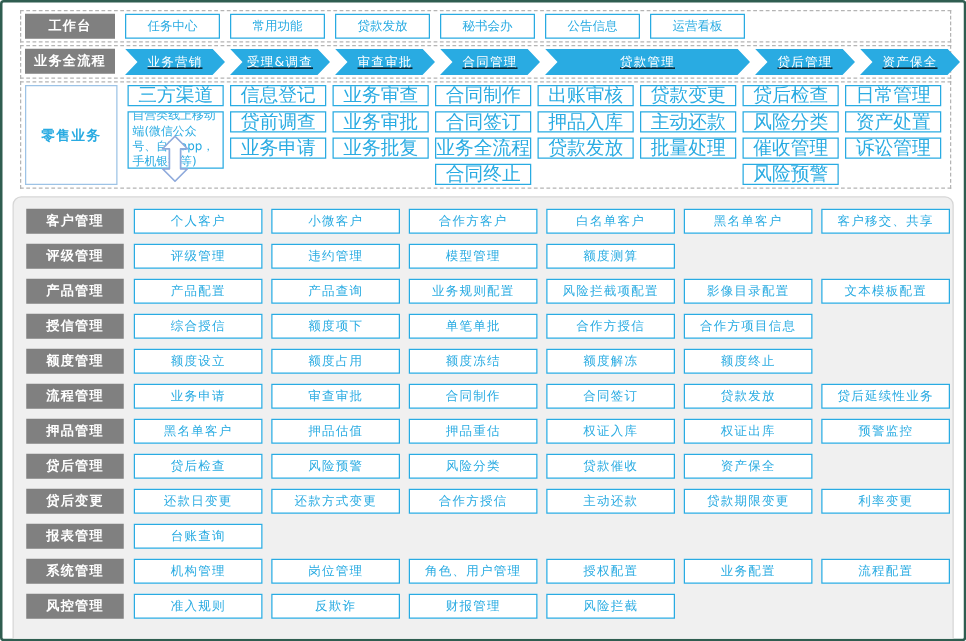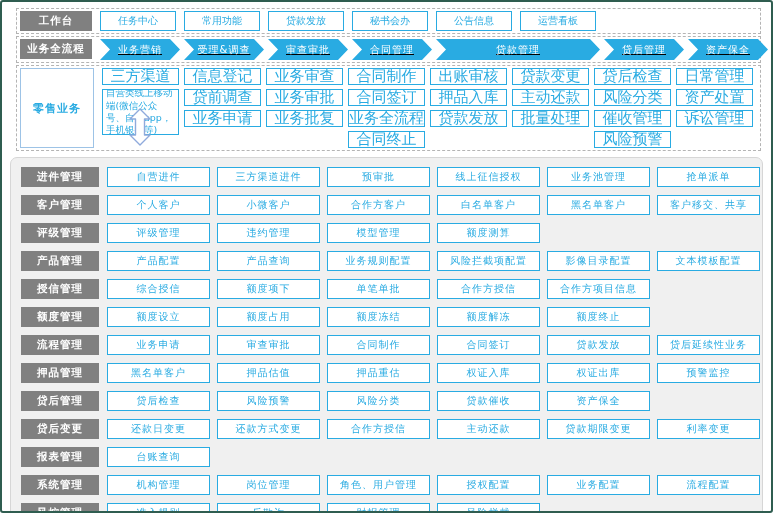--- a/index.html
+++ b/index.html
@@ -143,31 +143,20 @@
         </div>
       </div>
   </div>
 
   <svg class="double-arrow" width="22" height="38" viewBox="0 0 22 38">
     <path d="M11 1 L21 11 L15.5 11 L15.5 27 L21 27 L11 37 L1 27 L6.5 27 L6.5 11 L1 11 Z" fill="#ffffff" stroke="#8FAADC" stroke-width="1.4" stroke-linejoin="round"></path>
   </svg>
 
   <div class="panel">
       <div class="prow">
-        <div class="plabel">进件管理</div>
-        <div class="pitems">
-          <div class="pbox">自营进件</div>
-          <div class="pbox">三方渠道进件</div>
-          <div class="pbox">预审批</div>
-          <div class="pbox">线上征信授权</div>
-          <div class="pbox">业务池管理</div>
-          <div class="pbox">抢单派单</div>
-        </div>
-      </div>
-      <div class="prow">
         <div class="plabel">客户管理</div>
         <div class="pitems">
           <div class="pbox">个人客户</div>
           <div class="pbox">小微客户</div>
           <div class="pbox">合作方客户</div>
           <div class="pbox">白名单客户</div>
           <div class="pbox">黑名单客户</div>
           <div class="pbox">客户移交、共享</div>
         </div>
       </div>

